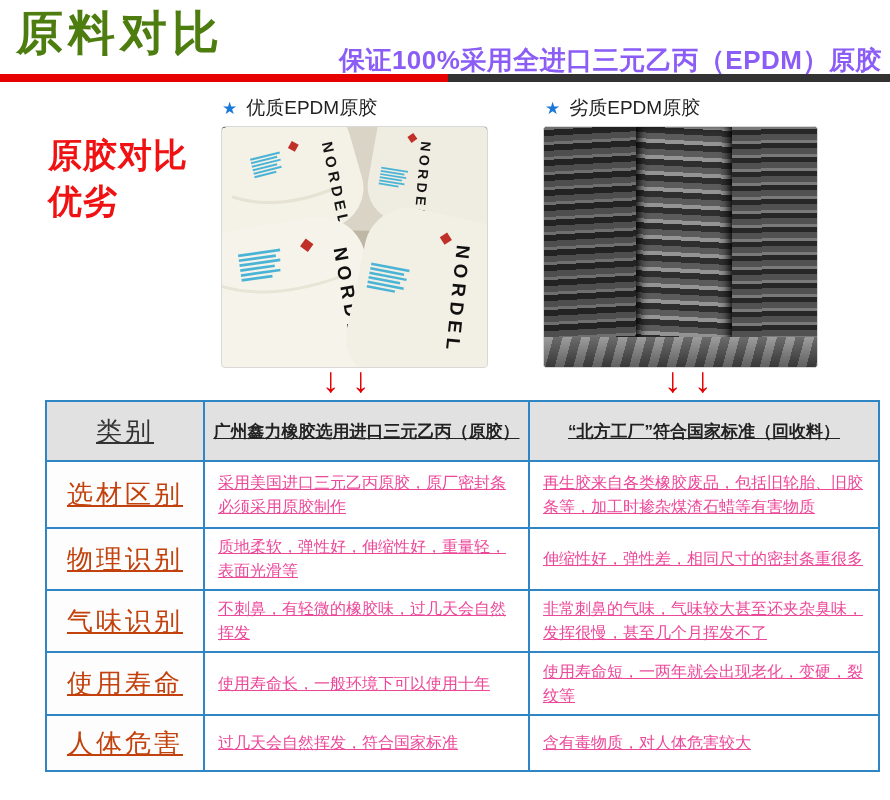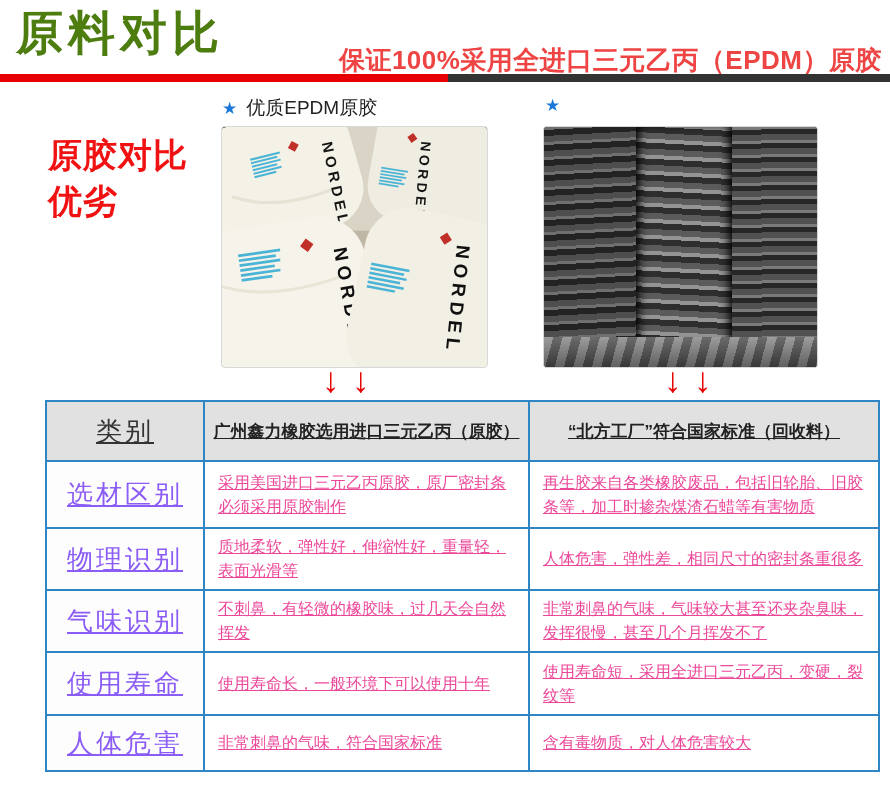--- a/index.html
+++ b/index.html
@@ -4,21 +4,21 @@
 <style>
   * { margin:0; padding:0; box-sizing:border-box; }
   html,body { width:890px; height:800px; background:#fff; overflow:hidden;
     font-family:"Liberation Sans","DejaVu Sans",sans-serif; }
   .stage { position:relative; width:890px; height:800px; background:#fff; }
 
   
   .title { position:absolute; left:8px; top:2px; font-size:47px; font-weight:bold;
     color:#4d7c0f; letter-spacing:5px; white-space:nowrap;margin-left:8px; }
   .subtitle { position:absolute; right:8px; top:43px; font-size:26px; font-weight:bold;
-    color:#ef4444; letter-spacing:0.5px; white-space:nowrap; }
+    color:#8b5cf6; letter-spacing:0.5px; white-space:nowrap; }
   .top-bar { position:absolute; top:74px; left:0; width:890px; height:8px; display:flex; }
   .top-bar .seg-red { width:448px; background:#e60000; }
   .top-bar .seg-dark { flex:1; background:#333333; }
 
   
   .side-label { position:absolute; left:48px; top:132px; color:#f01212; font-weight:bold;
     font-size:34px; line-height:46px; letter-spacing:1px; }
 
   
   .caption { position:absolute; top:95px; font-size:19px; color:#222; display:flex;
@@ -50,21 +50,21 @@
     line-height:38px; }
   .a1 { left:322px; } .a2 { left:352px; } .a3 { left:664px; } .a4 { left:694px; }
 
   
   .cmp-table { position:absolute; left:45px; top:400px; width:833px;
     border-collapse:collapse; table-layout:fixed; }
   .cmp-table th, .cmp-table td { border:2px solid #2e86c4; overflow:hidden;text-decoration:underline; }
   .cmp-table thead th { background:#e1e1e1; height:60px; }
   th.cat { font-size:26px; font-weight:normal; color:#333; letter-spacing:3px; }
   th.hdr { font-size:17px; font-weight:bold; color:#222; padding:0 6px; }
-  td.label { font-size:26px; color:#8b5cf6; text-align:center; font-weight:normal;
+  td.label { font-size:26px; color:#c2410c; text-align:center; font-weight:normal;
     letter-spacing:3px; background:#fdfdfd; }
   td.cell { font-size:16px; color:#ec4899; line-height:1.5; padding:6px 12px 6px 13px;
     vertical-align:middle; text-align:left; background:#fff; }
   tr.r1 td { height:67px; } tr.r2 td { height:60px; } tr.r3 td { height:62px;margin-left:31px; }
   tr.r4 td { height:63px; } tr.r5 td { height:56px; }
 </style>
 </head>
 <body>
 
 <div class="stage">
@@ -80,20 +80,21 @@
     <div>原胶对比</div>
     <div>优劣</div>
   </div>
 
   <div class="caption caption-left">
     <span class="star">★</span>
     <span>优质EPDM原胶</span>
   </div>
   <div class="caption caption-right">
     <span class="star">★</span>
+    <span>劣质EPDM原胶</span>
   </div>
 
   <div class="photo photo-good">
     <svg viewBox="0 0 266 241" width="265" height="240">
       <defs>
         <g id="blu">
           <rect x="0" y="0" width="34" height="2.2" fill="#4ab4d6"></rect>
           <rect x="0" y="4" width="30" height="2.2" fill="#4ab4d6"></rect>
           <rect x="0" y="8" width="33" height="2.2" fill="#4ab4d6"></rect>
           <rect x="0" y="12" width="28" height="2.2" fill="#4ab4d6"></rect>
@@ -162,33 +163,33 @@
     </thead>
     <tbody>
       <tr class="r1">
         <td class="label">选材区别</td>
         <td class="cell">采用美国进口三元乙丙原胶，原厂密封条必须采用原胶制作</td>
         <td class="cell">再生胶来自各类橡胶废品，包括旧轮胎、旧胶条等，加工时掺杂煤渣石蜡等有害物质</td>
       </tr>
       <tr class="r2">
         <td class="label">物理识别</td>
         <td class="cell">质地柔软，弹性好，伸缩性好，重量轻，表面光滑等</td>
-        <td class="cell">人体危害，弹性差，相同尺寸的密封条重很多</td>
+        <td class="cell">伸缩性好，弹性差，相同尺寸的密封条重很多</td>
       </tr>
       <tr class="r3">
         <td class="label">气味识别</td>
         <td class="cell">不刺鼻，有轻微的橡胶味，过几天会自然挥发</td>
         <td class="cell">非常刺鼻的气味，气味较大甚至还夹杂臭味，发挥很慢，甚至几个月挥发不了</td>
       </tr>
       <tr class="r4">
         <td class="label">使用寿命</td>
         <td class="cell">使用寿命长，一般环境下可以使用十年</td>
-        <td class="cell">使用寿命短，采用全进口三元乙丙，变硬，裂纹等</td>
+        <td class="cell">使用寿命短，一两年就会出现老化，变硬，裂纹等</td>
       </tr>
       <tr class="r5">
         <td class="label">人体危害</td>
-        <td class="cell">非常刺鼻的气味，符合国家标准</td>
+        <td class="cell">过几天会自然挥发，符合国家标准</td>
         <td class="cell">含有毒物质，对人体危害较大</td>
       </tr>
     </tbody>
   </table>
 
 </div>
 
 </body></html>

